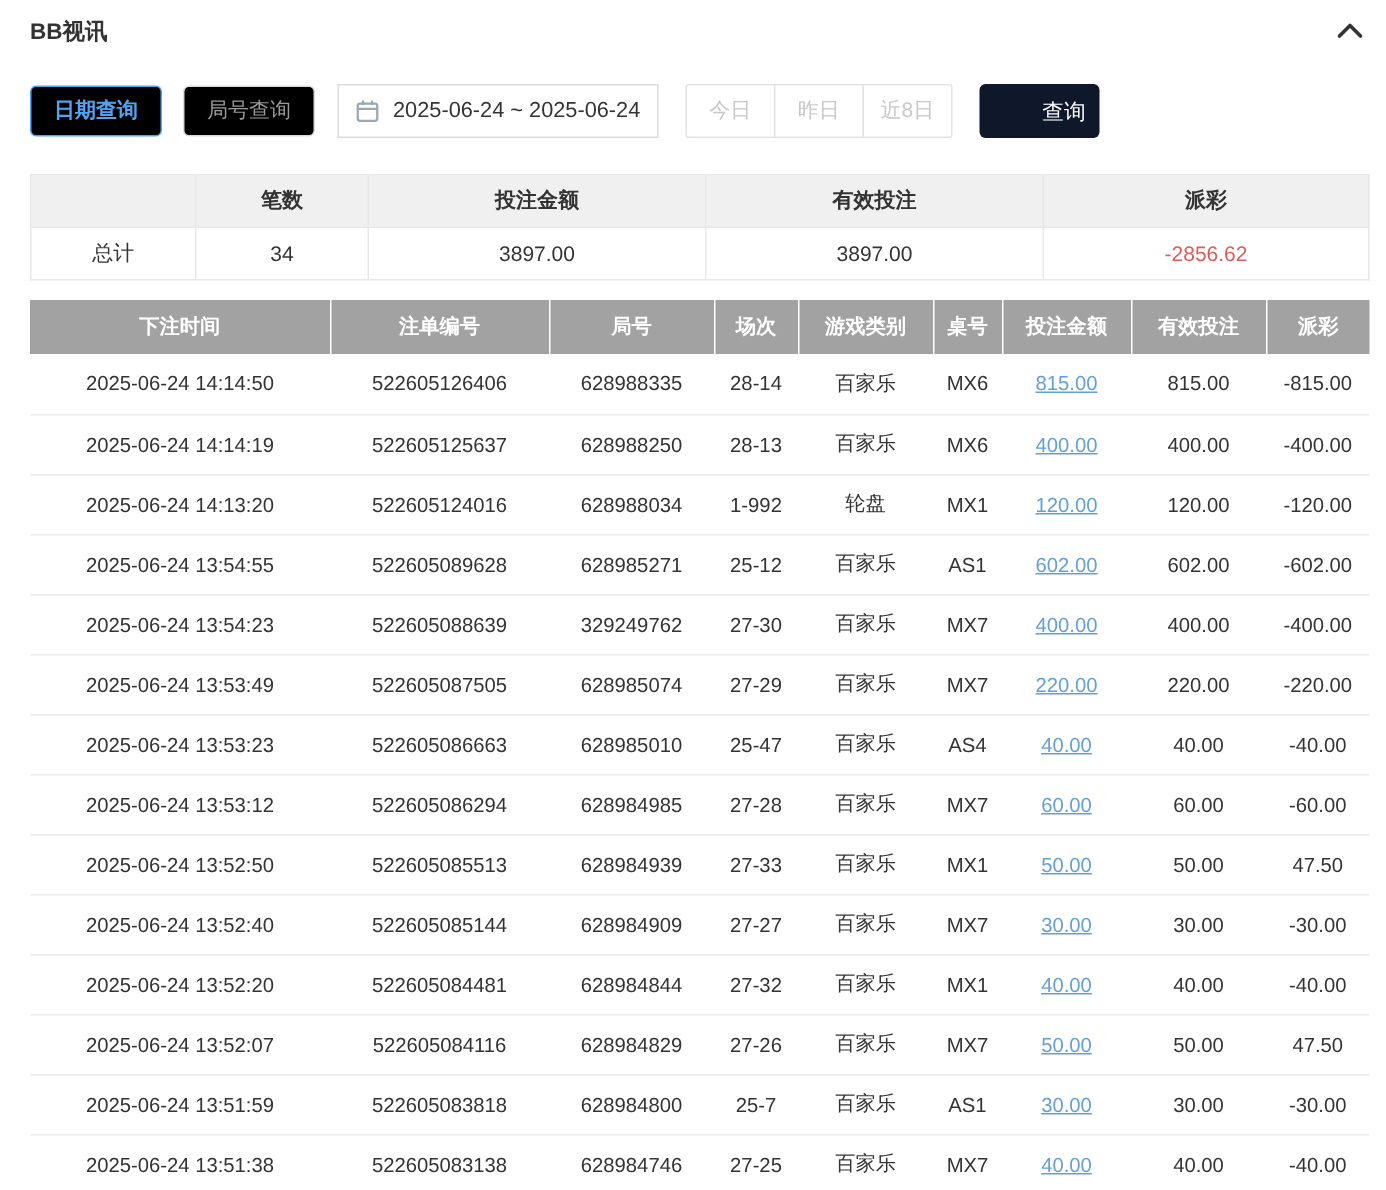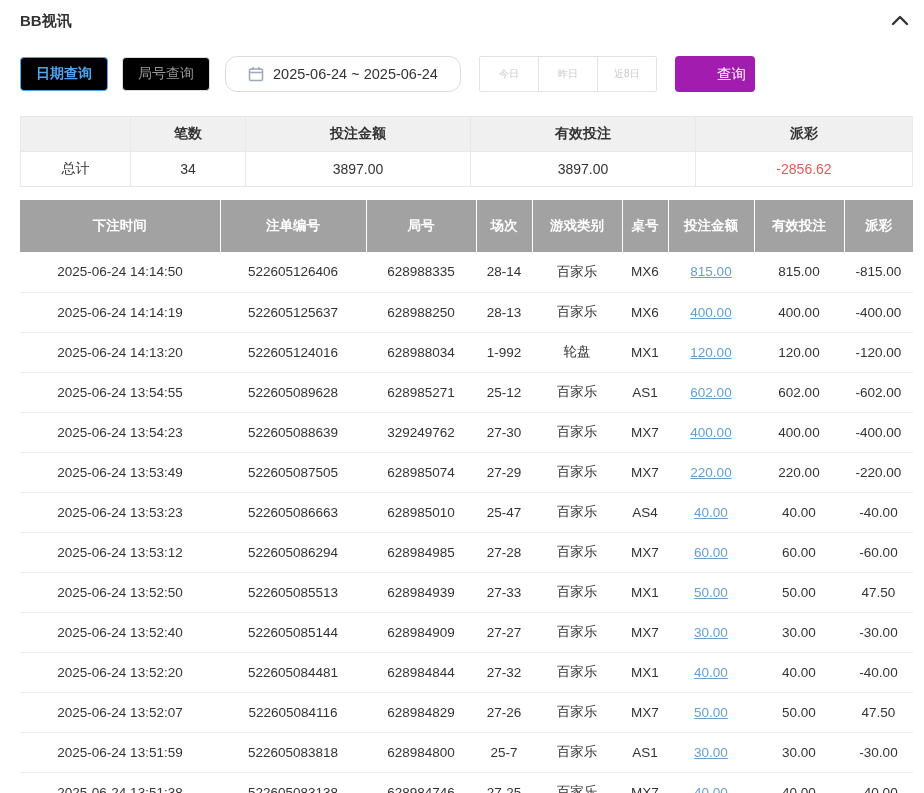--- a/index.html
+++ b/index.html
@@ -16,45 +16,45 @@
   .page-title { font-size:15px; font-weight:bold; color:#333; }
   .collapse-btn { background:none; border:none; cursor:pointer; padding:2px 4px; }
 
   
   .filter-bar { display:flex; align-items:center; margin-top:16px; }
   .btn { height:34px; padding:0 15px; background:#000000; border:1px solid #dcdcdc;
          border-radius:4px; font-size:14px; cursor:pointer; font-family:inherit; }
   .btn-primary-outline { border-color:#4ea5f5; color:#4ea5f5; font-weight:bold; }
   .btn-gray { color:#999; margin-left:14px; }
   .date-picker { display:flex; align-items:center; gap:9px; height:36px; margin-left:15px;
-                 border:1px solid #dcdcdc; border-radius:12px; padding:0 22px; background:#fff; cursor:pointer; }
+                 border:1px solid #dcdcdc; border-radius:0; padding:0 11px; background:#fff; cursor:pointer; }
   .date-picker .date-text { font-size:14.5px; color:#333; }
   .seg-group { display:flex; margin-left:18px; }
   .seg-btn { height:36px; width:60px; background:#fff; border:1px solid #e3e3e3; color:#c8c8c8;
-             font-size:10px; cursor:pointer; margin-left:-1px; font-family:inherit; }
+             font-size:14px; cursor:pointer; margin-left:-1px; font-family:inherit; }
   .seg-btn:first-child { margin-left:0; border-radius:2px 0 0 2px; }
   .seg-btn:last-child { border-radius:0 2px 2px 0; }
-  .btn-search { height:36px; width:80px; margin-left:18px; background:#a21caf; color:#fff;
+  .btn-search { height:36px; width:80px; margin-left:18px; background:#0f172a; color:#fff;
                 border:none; border-radius:4px; font-size:14.5px; cursor:pointer; font-family:inherit;padding-left:33px; }
 
   
   table { border-collapse:collapse; width:100%; table-layout:fixed;padding-left:24px; }
   .summary-table { margin-top:24px; }
   .summary-table th, .summary-table td {
     border:1px solid #e8e8e8; height:35px; text-align:center; font-size:14px;
   }
   .summary-table th { background:#f0f0f0; font-weight:bold; color:#333; }
   .summary-table td { background:#fff; }
   .neg { color:#e05a5a; }
 
   
   .bet-table { margin-top:13px; }
   .bet-table th {
     background:#a2a2a2; color:#fff; font-weight:bold; font-size:13.5px;
-    height:52px; text-align:center; border-right:1px solid #fff;
+    height:36px; text-align:center; border-right:1px solid #fff;
   }
   .bet-table th:last-child { border-right:none; }
   .bet-table td {
     height:40px; text-align:center; font-size:13.5px; color:#333;
     border-bottom:1px solid #ececec; background:#fff;
     white-space:nowrap; overflow:hidden;
   }
   .bet-link { color:#64a0d8; text-decoration:underline; cursor:pointer; }
 
   

